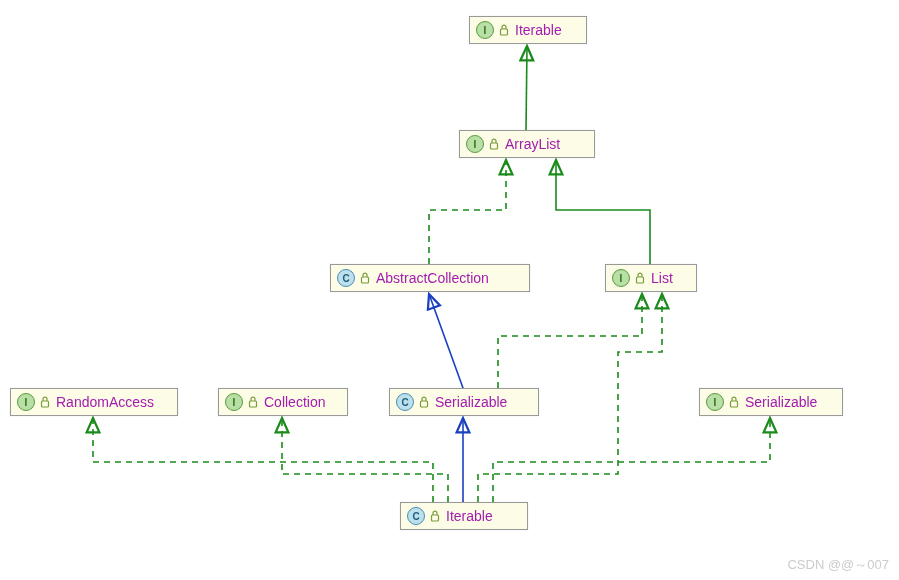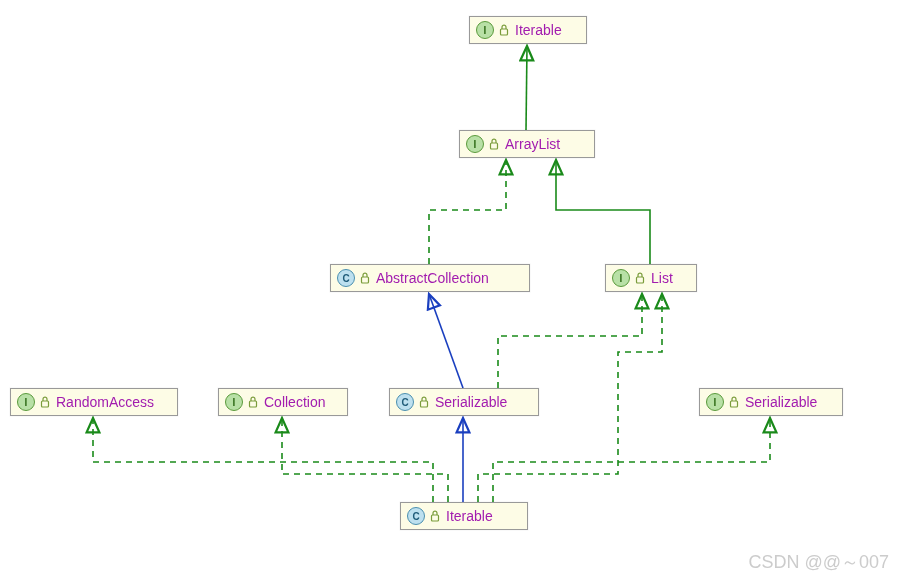--- a/index.html
+++ b/index.html
@@ -51,21 +51,21 @@
     margin-right: 2px;
   }
   .node-label {
     color: #a21caf;
   }
   .watermark {
     position: absolute;
     bottom: 6px;
     right: 10px;
     color: #ccc;
-    font-size: 18px;
+    font-size: 13px;
   }
   svg.arrows {
     position: absolute;
     left: 0;
     top: 0;
     width: 899px;
     height: 580px;
     pointer-events: none;
   }
 </style>

